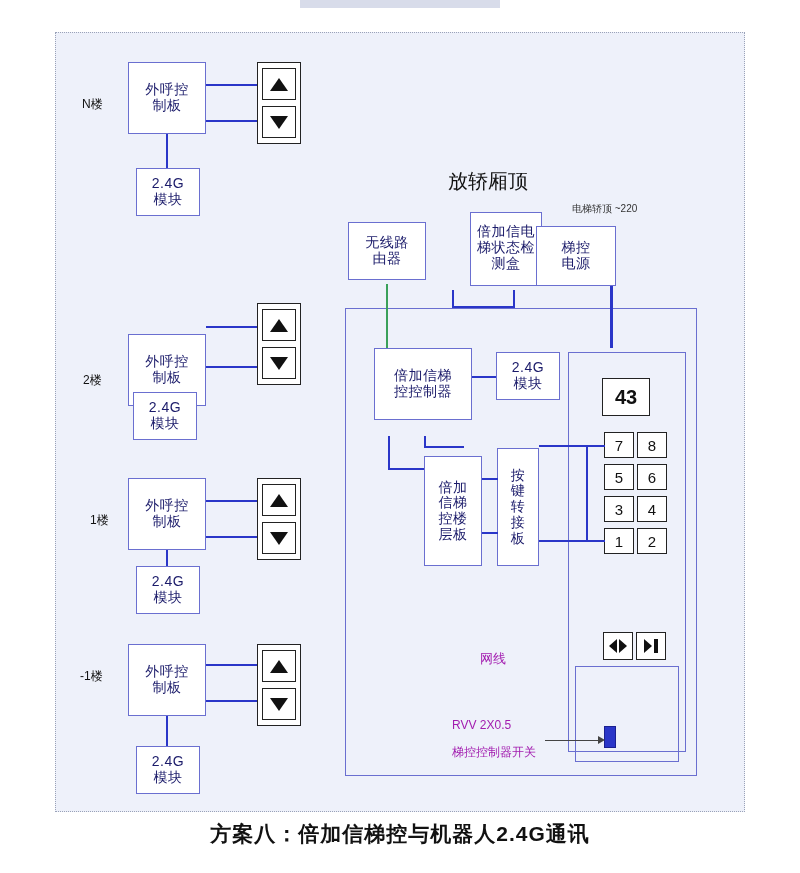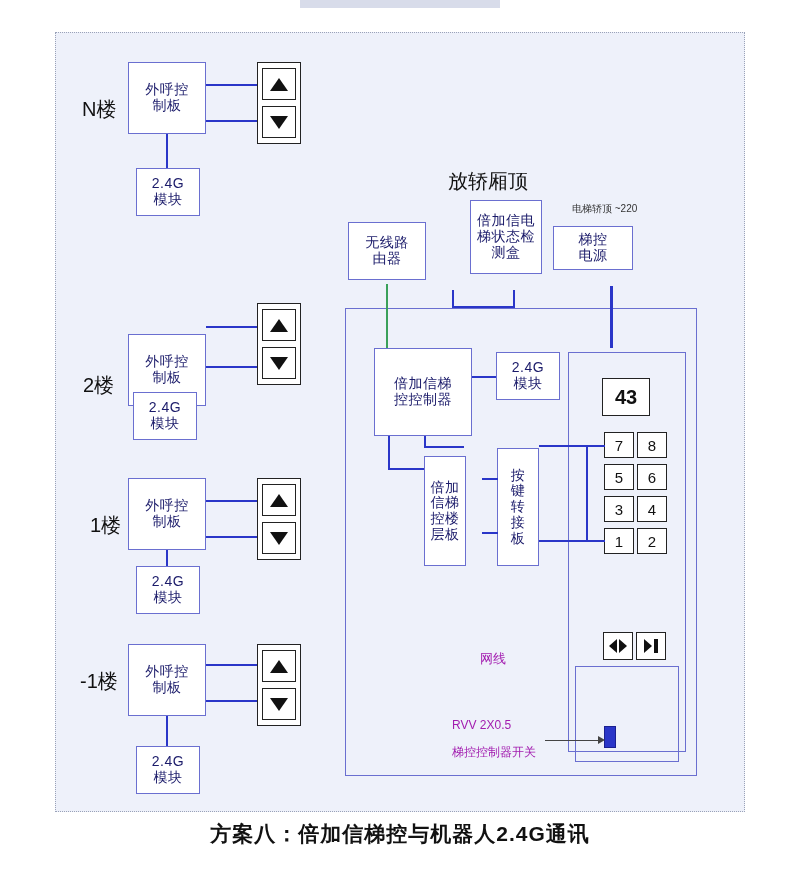--- a/index.html
+++ b/index.html
@@ -32,21 +32,21 @@
     justify-content:center;
     text-align:center;
     line-height:1.12;
     font-size:14px;
     color:#1b1b6a;
     white-space:pre-line;
     letter-spacing:0.5px;
   }
   .label{
     position:absolute;
-    font-size:20px;
+    font-size:12px;
     color:#111;
     white-space:nowrap;
   }
   .label.small{font-size:11px;color:#a21caf;}
   .label.tiny{font-size:10px;color:#333;}
   .label.big{font-size:20px;color:#111;}
   
   .wire{
     position:absolute;
     background:#2a36c8;
@@ -226,46 +226,46 @@
     </div>
   <div class="wire" style="left:166px;top:716px;width:2px;height:30px;"></div>
   <div class="box" style="left:136px;top:746px;width:64px;height:48px;">2.4G
 模块</div>
 
   <div class="label big" style="left:448px;top:168px;">放轿厢顶</div>
   <div class="label tiny" style="left:572px;top:202px;">电梯轿顶 ~220</div>
 
   <div class="box" style="left:348px;top:222px;width:78px;height:58px;">无线路
 由器</div>
-  <div class="box" style="left:470px;top:200px;width:72px;height:74px;">倍加信电
+  <div class="box" style="left:470px;top:212px;width:72px;height:74px;font-family:Liberation Mono, monospace;">倍加信电
 梯状态检
 测盒</div>
-  <div class="box" style="left:553px;top:226px;width:80px;height:44px;">梯控
+  <div class="box" style="left:536px;top:226px;width:80px;height:60px;">梯控
 电源</div>
 
   <div class="outer-cab" style="left:345px;top:308px;width:352px;height:468px;"></div>
 
   <div class="wire green" style="left:386px;top:284px;width:2px;height:64px;"></div>
   <div class="wire" style="left:452px;top:290px;width:2px;height:18px;"></div>
   <div class="wire" style="left:452px;top:306px;width:62px;height:2px;"></div>
   <div class="wire" style="left:513px;top:290px;width:2px;height:18px;"></div>
   <div class="wire" style="left:610px;top:286px;width:3px;height:62px;"></div>
 
-  <div class="box" style="left:374px;top:348px;width:98px;height:88px;">倍加信梯
+  <div class="box" style="left:374px;top:348px;width:98px;height:72px;">倍加信梯
 控控制器</div>
   <div class="wire" style="left:472px;top:376px;width:24px;height:2px;"></div>
   <div class="box" style="left:496px;top:352px;width:64px;height:48px;">2.4G
 模块</div>
 
   <div class="wire" style="left:388px;top:436px;width:2px;height:34px;"></div>
   <div class="wire" style="left:388px;top:468px;width:36px;height:2px;"></div>
   <div class="wire" style="left:424px;top:436px;width:2px;height:12px;"></div>
   <div class="wire" style="left:424px;top:446px;width:40px;height:2px;"></div>
 
-  <div class="box" style="left:424px;top:456px;width:42px;height:110px;text-align:right;">倍加
+  <div class="box" style="left:424px;top:456px;width:58px;height:110px;text-align:right;">倍加
 信梯
 控楼
 层板</div>
   <div class="box" style="left:497px;top:448px;width:42px;height:118px;">按
 键
 转
 接
 板</div>
   <div class="wire" style="left:482px;top:478px;width:16px;height:2px;"></div>
   <div class="wire" style="left:482px;top:532px;width:16px;height:2px;"></div>

